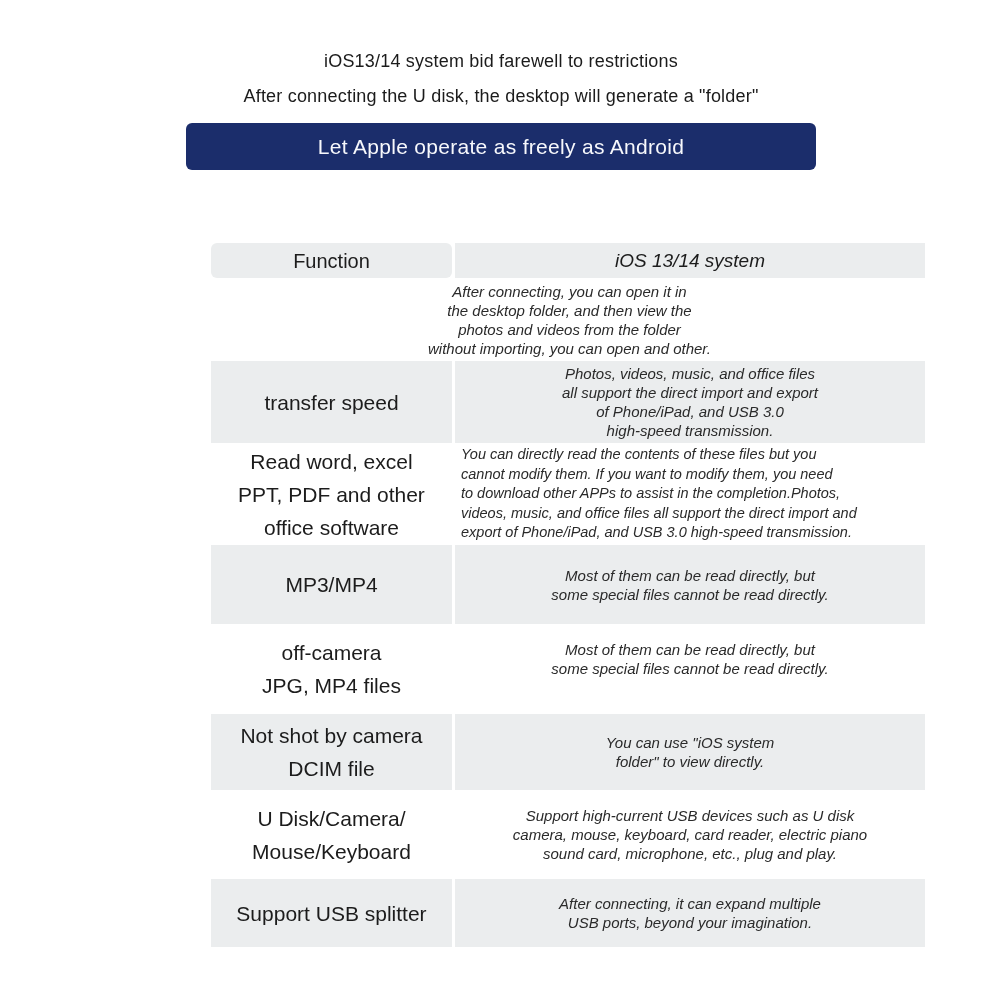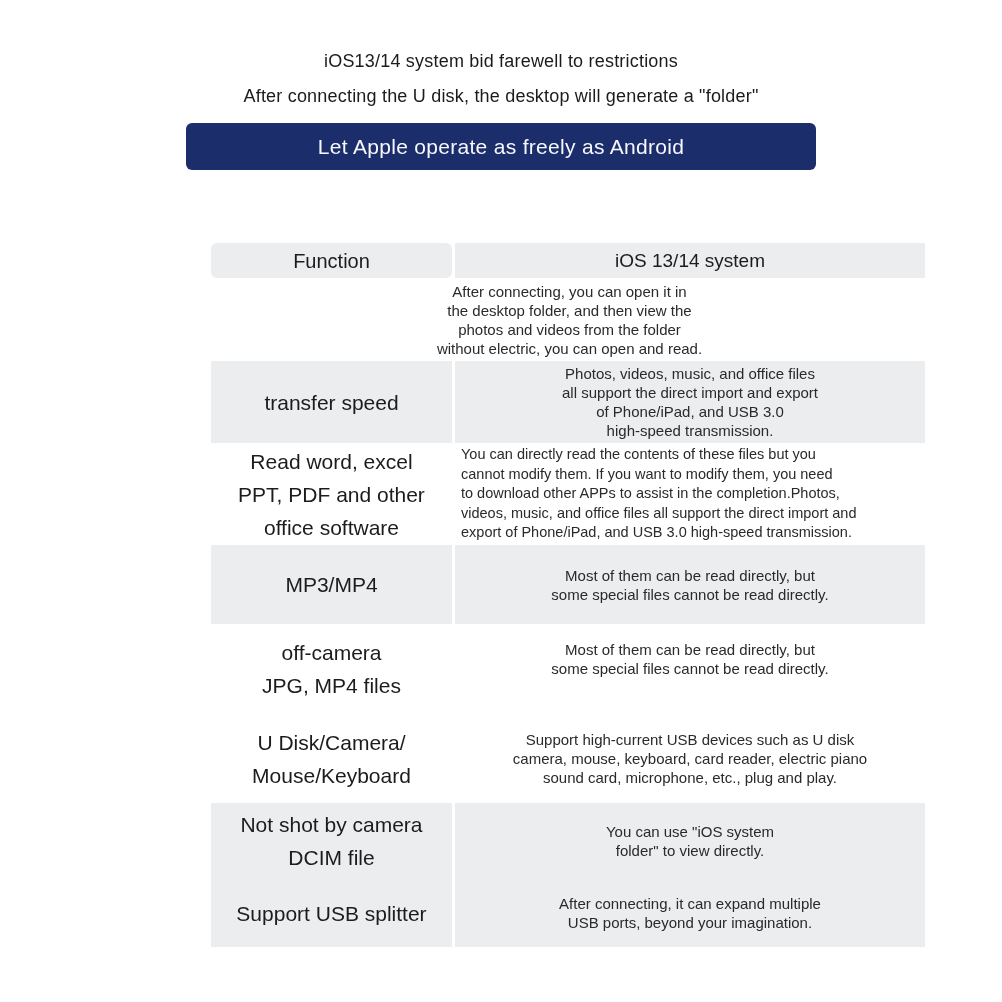--- a/index.html
+++ b/index.html
@@ -55,20 +55,21 @@
   }
   .gap { width: 3px; background: #ffffff; }
   .cell-right {
     flex: 1;
     display: flex; align-items: center; justify-content: center;
     text-align: center;
     color: #2a2a2a;
     font-size: 15px;
     line-height: 19px;
     white-space: pre-line;
+    font-style: italic;
   }
   .shade .cell-left, .shade .cell-right { background: #ebedee; }
 
   .header-row { height: 35px; }
   .header-row .cell-left { font-size: 20px; line-height: 20px; border-radius: 6px; }
   .header-row .cell-right { font-size: 19px; line-height: 19px; color: #1c1c1c; }
 
   .r1 { height: 83px; }
   .r2 { height: 82px; }
   .r3 { height: 102px; }
@@ -106,21 +107,21 @@
       <div class="cell-left">Function</div>
       <div class="gap"></div>
       <div class="cell-right">iOS 13/14 system</div>
     </div>
 
     <div class="t-row r1">
       <div class="gap"></div>
       <div class="cell-right">After connecting, you can open it in
 the desktop folder, and then view the
 photos and videos from the folder
-without electric, you can open and read.</div>
+without importing, you can open and other.</div>
     </div>
 
     <div class="t-row r2 shade">
       <div class="cell-left">transfer speed</div>
       <div class="gap"></div>
       <div class="cell-right">Photos, videos, music, and office files
 all support the direct import and export
 of Phone/iPad, and USB 3.0
 high-speed transmission.</div>
     </div>
@@ -145,35 +146,35 @@
     </div>
 
     <div class="t-row r5">
       <div class="cell-left">off-camera
 JPG, MP4 files</div>
       <div class="gap"></div>
       <div class="cell-right">Most of them can be read directly, but
 some special files cannot be read directly.</div>
     </div>
 
+    <div class="t-row r6 shade">
+      <div class="cell-left">Not shot by camera
+DCIM file</div>
+      <div class="gap"></div>
+      <div class="cell-right">You can use "iOS system
+folder" to view directly.</div>
+    </div>
+
     <div class="t-row r7">
       <div class="cell-left">U Disk/Camera/
 Mouse/Keyboard</div>
       <div class="gap"></div>
       <div class="cell-right">Support high-current USB devices such as U disk
 camera, mouse, keyboard, card reader, electric piano
 sound card, microphone, etc., plug and play.</div>
-    </div>
-
-    <div class="t-row r6 shade">
-      <div class="cell-left">Not shot by camera
-DCIM file</div>
-      <div class="gap"></div>
-      <div class="cell-right">You can use "iOS system
-folder" to view directly.</div>
     </div>
 
     <div class="t-row r8 shade">
       <div class="cell-left">Support USB splitter</div>
       <div class="gap"></div>
       <div class="cell-right">After connecting, it can expand multiple
 USB ports, beyond your imagination.</div>
     </div>
 
   </div>

